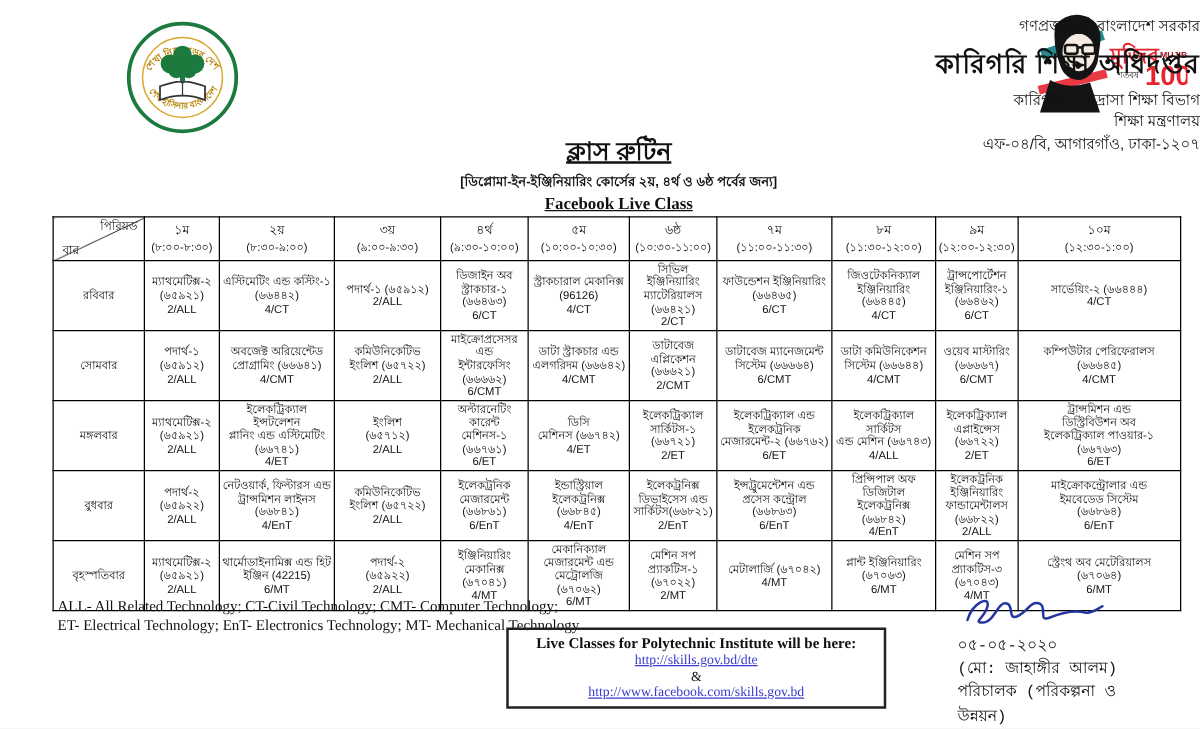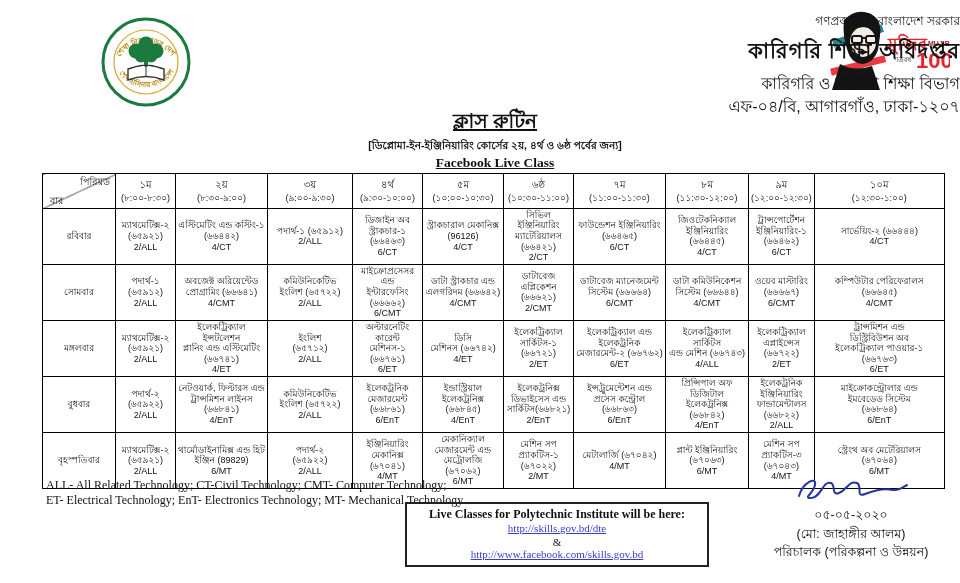--- a/index.html
+++ b/index.html
@@ -3,21 +3,21 @@
 <meta charset="utf-8">
 <style>
   html,body{margin:0;padding:0;background:#e8e8e8;}
   .page{position:relative;width:960px;height:583px;background:#ffffff;margin:0 auto;
         font-family:"Liberation Sans","DejaVu Sans",sans-serif;color:#111;overflow:hidden;}
 
   
   .hdr{position:absolute;top:12px;left:0;width:100%;text-align:right;}
   .hdr .gov{font-size:12px;}
   .hdr .dir{font-size:21px;font-weight:bold;margin:3px 0 2px 0;letter-spacing:1px;}
-  .hdr .sub{font-size:16px;line-height:1.45;}
+  .hdr .sub{font-size:12px;line-height:1.45;}
 
   .logo-left{position:absolute;left:100px;top:16px;width:92px;height:92px;}
   .logo-right{position:absolute;left:824px;top:2px;width:126px;height:92px;}
 
   
   .class-start{position:absolute;left:94px;top:126px;font-size:18px;font-weight:bold;}
   .routine-title{position:absolute;left:320px;top:106px;width:350px;text-align:center;
                  font-size:20px;font-weight:bold;text-decoration:underline;}
   .routine-sub{position:absolute;left:270px;top:138px;width:450px;text-align:center;
                font-size:10.5px;font-weight:bold;}
@@ -42,21 +42,21 @@
 
   
   .legend{position:absolute;left:46px;top:478px;font-family:"Liberation Serif","DejaVu Serif",serif;
           font-size:12px;line-height:1.25;}
   .linkbox{position:absolute;left:405px;top:502px;width:300px;height:58px;border:2px solid #222;
            text-align:center;font-family:"Liberation Serif","DejaVu Serif",serif;padding-top:3px;}
   .linkbox .bt{font-size:12px;font-weight:bold;}
   .linkbox a{font-size:11px;color:#3a3acc;text-decoration:underline;display:block;line-height:1.25;cursor:pointer;}
   .linkbox .amp{font-size:11px;line-height:1.1;}
 
-  .signblock{position:absolute;left:766px;top:474px;width:170px;text-align:center;}
+  .signblock{position:absolute;left:766px;top:474px;width:170px;font-family:Liberation Mono, monospace;}
   .signblock .sdate{font-size:12.5px;margin-top:-4px;}
   .signblock .sname{font-size:12.5px;line-height:1.35;}
   .signblock .stitle{font-size:12.5px;}
 </style>
 </head>
 <body>
 
 <div class="page">
 
   <div class="logo-left">
@@ -107,20 +107,21 @@
       <text x="104" y="44" font-size="7" font-weight="bold" fill="#a01820">MUJIB</text>
       <text x="70" y="60" font-size="7" fill="#141414">শতবর্ষ</text>
       <text x="92" y="66" font-size="22" font-weight="bold" fill="#e8232e">100</text>
     </svg>
   </div>
 
   <div class="hdr">
     <div class="gov">গণপ্রজাতন্ত্রী বাংলাদেশ সরকার</div>
     <div class="dir">কারিগরি শিক্ষা অধিদপ্তর</div>
     <div class="sub">কারিগরি ও মাদ্রাসা শিক্ষা বিভাগ</div>
+    <div class="sub">শিক্ষা মন্ত্রণালয়</div>
     <div class="sub">এফ-০৪/বি, আগারগাঁও, ঢাকা-১২০৭</div>
   </div>
 
   <div class="routine-title">ক্লাস রুটিন</div>
   <div class="routine-sub">[ডিপ্লোমা-ইন-ইঞ্জিনিয়ারিং কোর্সের ২য়, ৪র্থ ও ৬ষ্ঠ পর্বের জন্য]</div>
   <div class="fb-live">Facebook Live Class</div>
 
   <table class="routine">
     <colgroup>
       <col style="width:73px">
@@ -302,21 +303,21 @@
 (৬৬৮৬৪)
 6/EnT</td>
     </tr>
 
     <tr class="r4">
       <td class="day">বৃহস্পতিবার</td>
       <td class="cell">ম্যাথমেটিক্স-২
 (৬৫৯২১)
 2/ALL</td>
       <td class="cell">থার্মোডাইনামিক্স এন্ড হিট
-ইঞ্জিন (89829)
+ইঞ্জিন (42215)
 6/MT</td>
       <td class="cell">পদার্থ-২
 (৬৫৯২২)
 2/ALL</td>
       <td class="cell">ইঞ্জিনিয়ারিং মেকানিক্স
 (৬৭০৪১)
 4/MT</td>
       <td class="cell">মেকানিক্যাল
 মেজারমেন্ট এন্ড
 মেট্রোলজি (৬৭০৬২)

